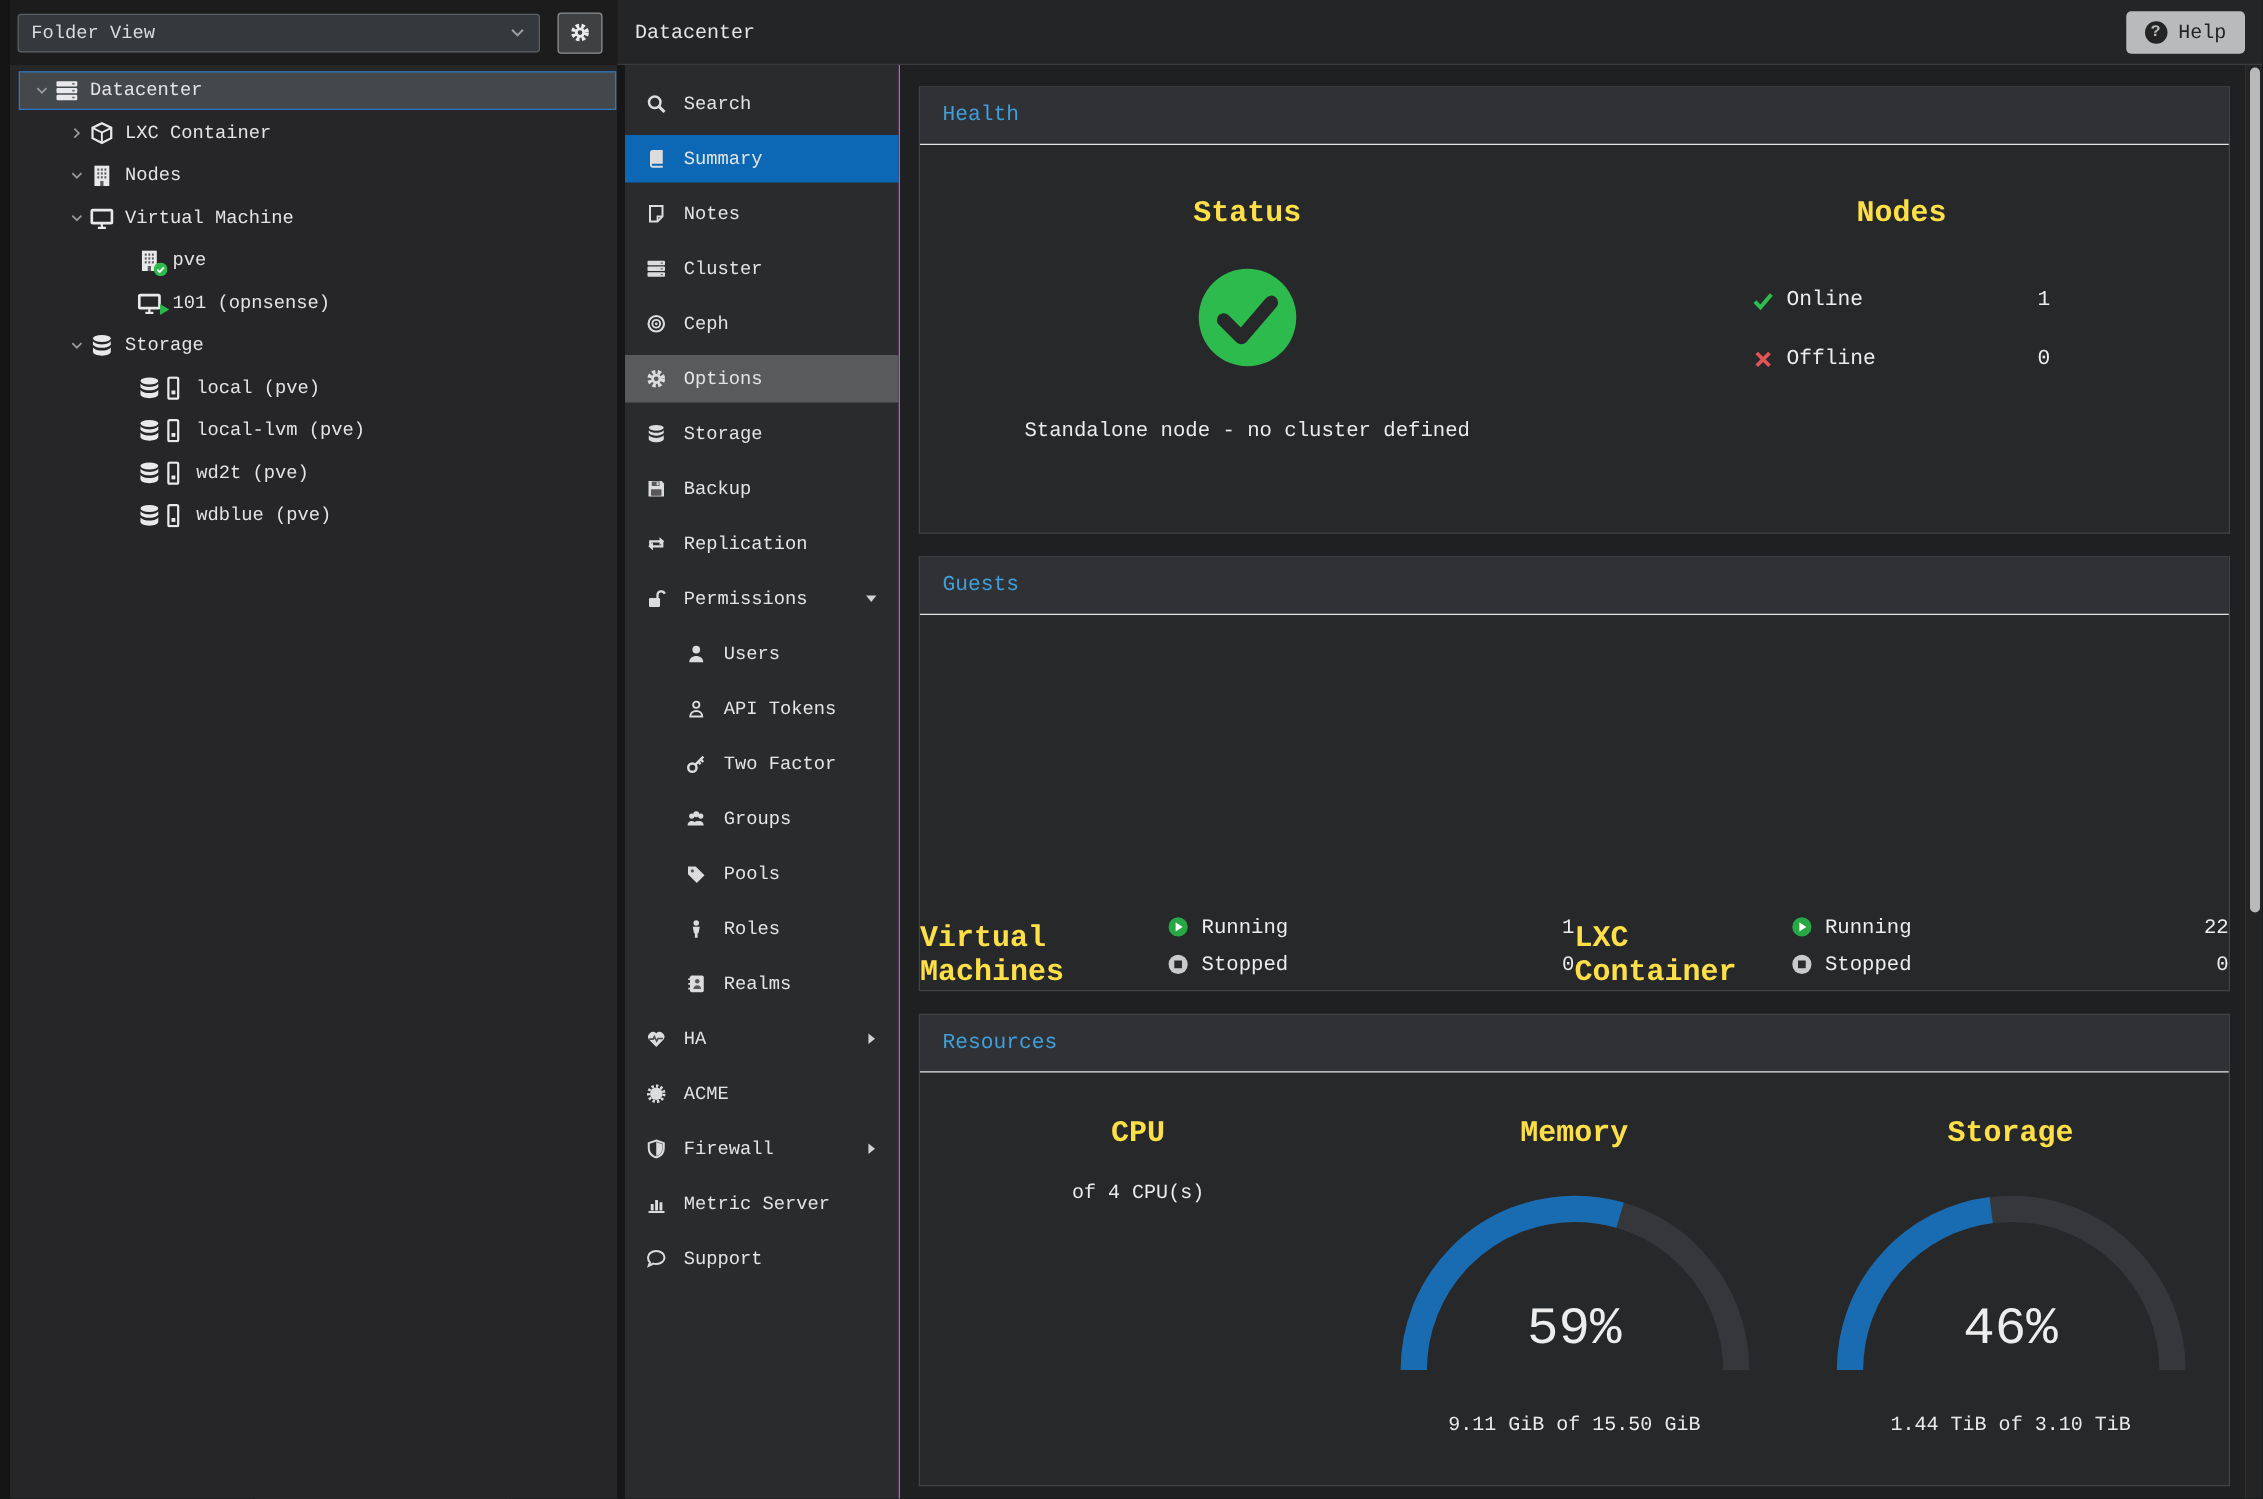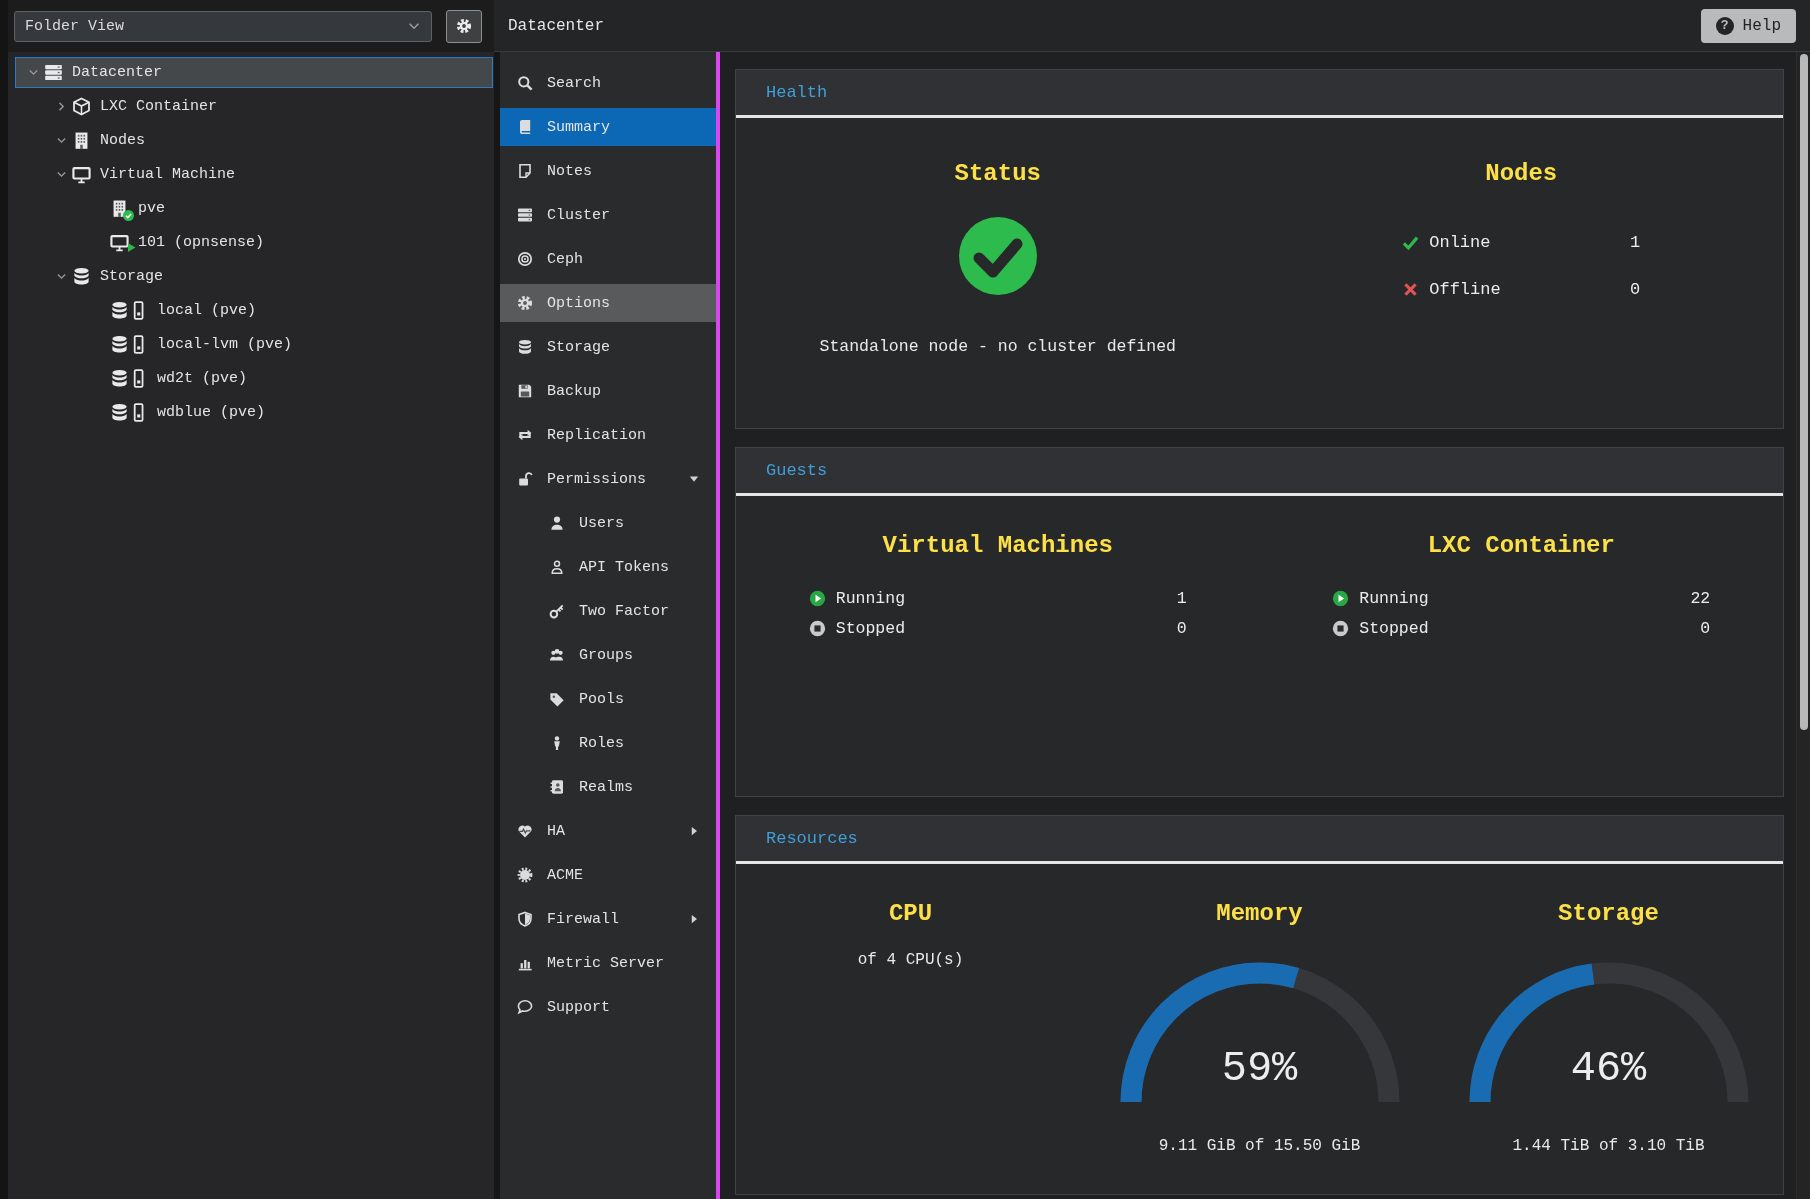--- a/index.html
+++ b/index.html
@@ -33,21 +33,21 @@
   }
   .helpbtn .qicon {
     width:18px; height:18px; border-radius:50%; background:#242424; color:#b9babc;
     font-weight:bold; font-size:13px; display:flex; align-items:center; justify-content:center;
   }
 
   
   .mainrow { flex:1; display:flex; min-height:0; }
   .sidebar { width:486px; flex:none; background:#262628; padding-top:5px; overflow:hidden; }
   .splitter { width:6px; flex:none; background:#161617; }
-  .menu { width:220px; flex:none; background:#2a2b2d; padding-top:12px; border-right:4px solid #d946ef; overflow:hidden; }
+  .menu { width:220px; flex:none; background:#2a2b2d; padding-top:12px; border-right:1px solid #d946ef; overflow:hidden; }
   .content { flex:1; background:#1f2022; padding:17px 12px 0 15px; overflow:hidden; min-width:0; }
   .scrollcol { width:14px; flex:none; background:#242425; position:relative; border-left:1px solid #2e2e2f; }
   .scroll-thumb { position:absolute; top:2px; left:3px; width:8px; height:676px; background:#b9b9ba; border-radius:4px; cursor:grab; }
 
   
   .trow {
     height:31px; margin:0 1px 3px 7px; display:flex; align-items:center;
     color:#e4e4e6; cursor:pointer; border:1px solid transparent;
   }
   .trow.selected { background:#45484b; border-color:var(--row-accent,#2d79c4); }
@@ -73,42 +73,42 @@
   .mrow.indent { padding-left:48px; }
   .mrow.selected { background:var(--accent,#0c68b4); }
   .mrow.hovered { background:#595a5c; }
   .mrow .micon { width:17px; flex:none; margin-right:14px; display:flex; justify-content:center; color:#dcdcde; }
   .mrow .mcaret { position:absolute; right:16px; color:#d2d2d4; display:flex; }
   .mrow .mcaret svg { width:12px; height:12px; }
 
   
   .panel { border:1px solid #414244; background:#27282a; margin-bottom:18px; }
   .panel-hd {
-    background:#303134; border-bottom:3px solid #e5e5e5; padding:13px 30px;
+    background:#303134; border-bottom:1px solid #e5e5e5; padding:13px 18px;
     font-size:17px; color:var(--header-blue,#3f9fd9);
   }
   .colhead { font-size:24px; font-weight:bold; color:#fde047; }
 
   .health-bd { display:flex; height:310px; padding-top:42px; }
   .hcol { flex:1; display:flex; flex-direction:column; align-items:center; }
   .okcircle {
     width:78px; height:78px; border-radius:50%; background:var(--ok-green,#2dbb4e);
     margin:30px 0 42px; display:flex; align-items:center; justify-content:center;
   }
   .okcircle svg { width:78px; height:78px; }
   .statusmsg { font-size:16.5px; color:#eaeaea; }
   .noderows { width:238px; margin-top:46px; }
   .noderow { display:flex; align-items:center; font-size:17px; margin-bottom:28px; color:#ececee; }
   .noderow .rlab { margin-left:10px; }
   .noderow .rval { margin-left:auto; }
   .noderow .ric { display:flex; }
   .noderow .ric svg { width:17px; height:17px; }
 
   .guests-bd { display:flex; height:300px; padding-top:36px; }
-  .gcol { flex:1; display:flex; flex-direction:column; align-items:center; }
+  .gcol { flex:1; display:flex; flex-direction:row; align-items:flex-end; }
   .grows { width:378px; margin-top:30px; }
   .grow { display:flex; align-items:center; font-size:16.5px; margin-bottom:11px; color:#ececee; }
   .grow .ric { display:flex; margin-right:10px; }
   .grow .ric svg { width:17px; height:17px; }
   .grow .rval { margin-left:auto; }
 
   .res-bd { display:flex; height:330px; padding-top:36px; }
   .rcol { flex:1; display:flex; flex-direction:column; align-items:center; }
   .gauge { position:relative; width:300px; height:158px; margin-top:28px; }
   .gauge svg { display:block; }

